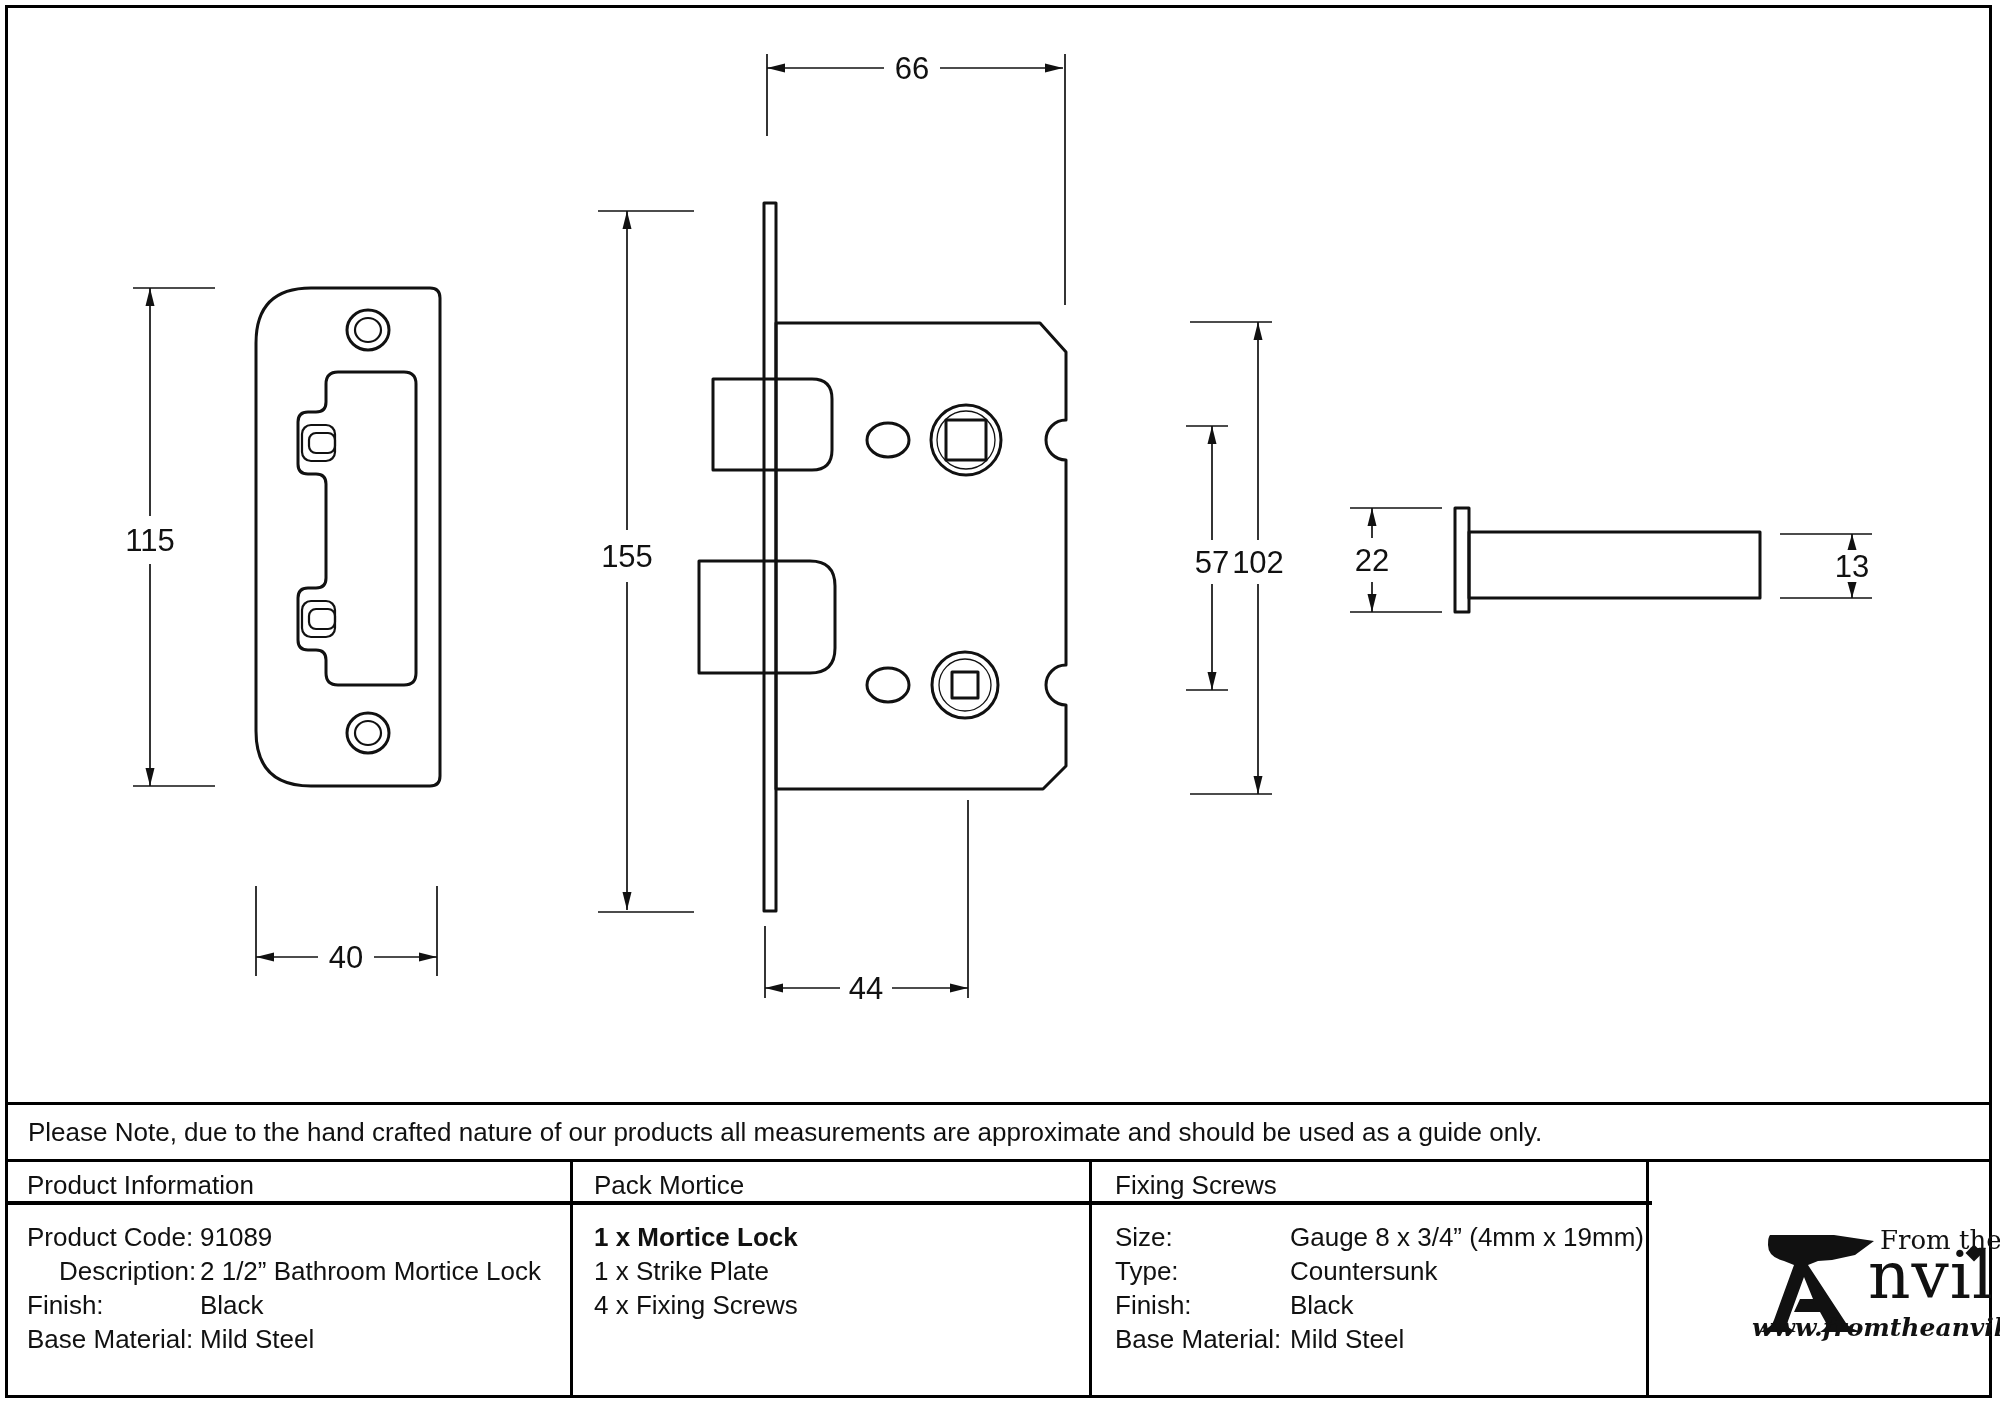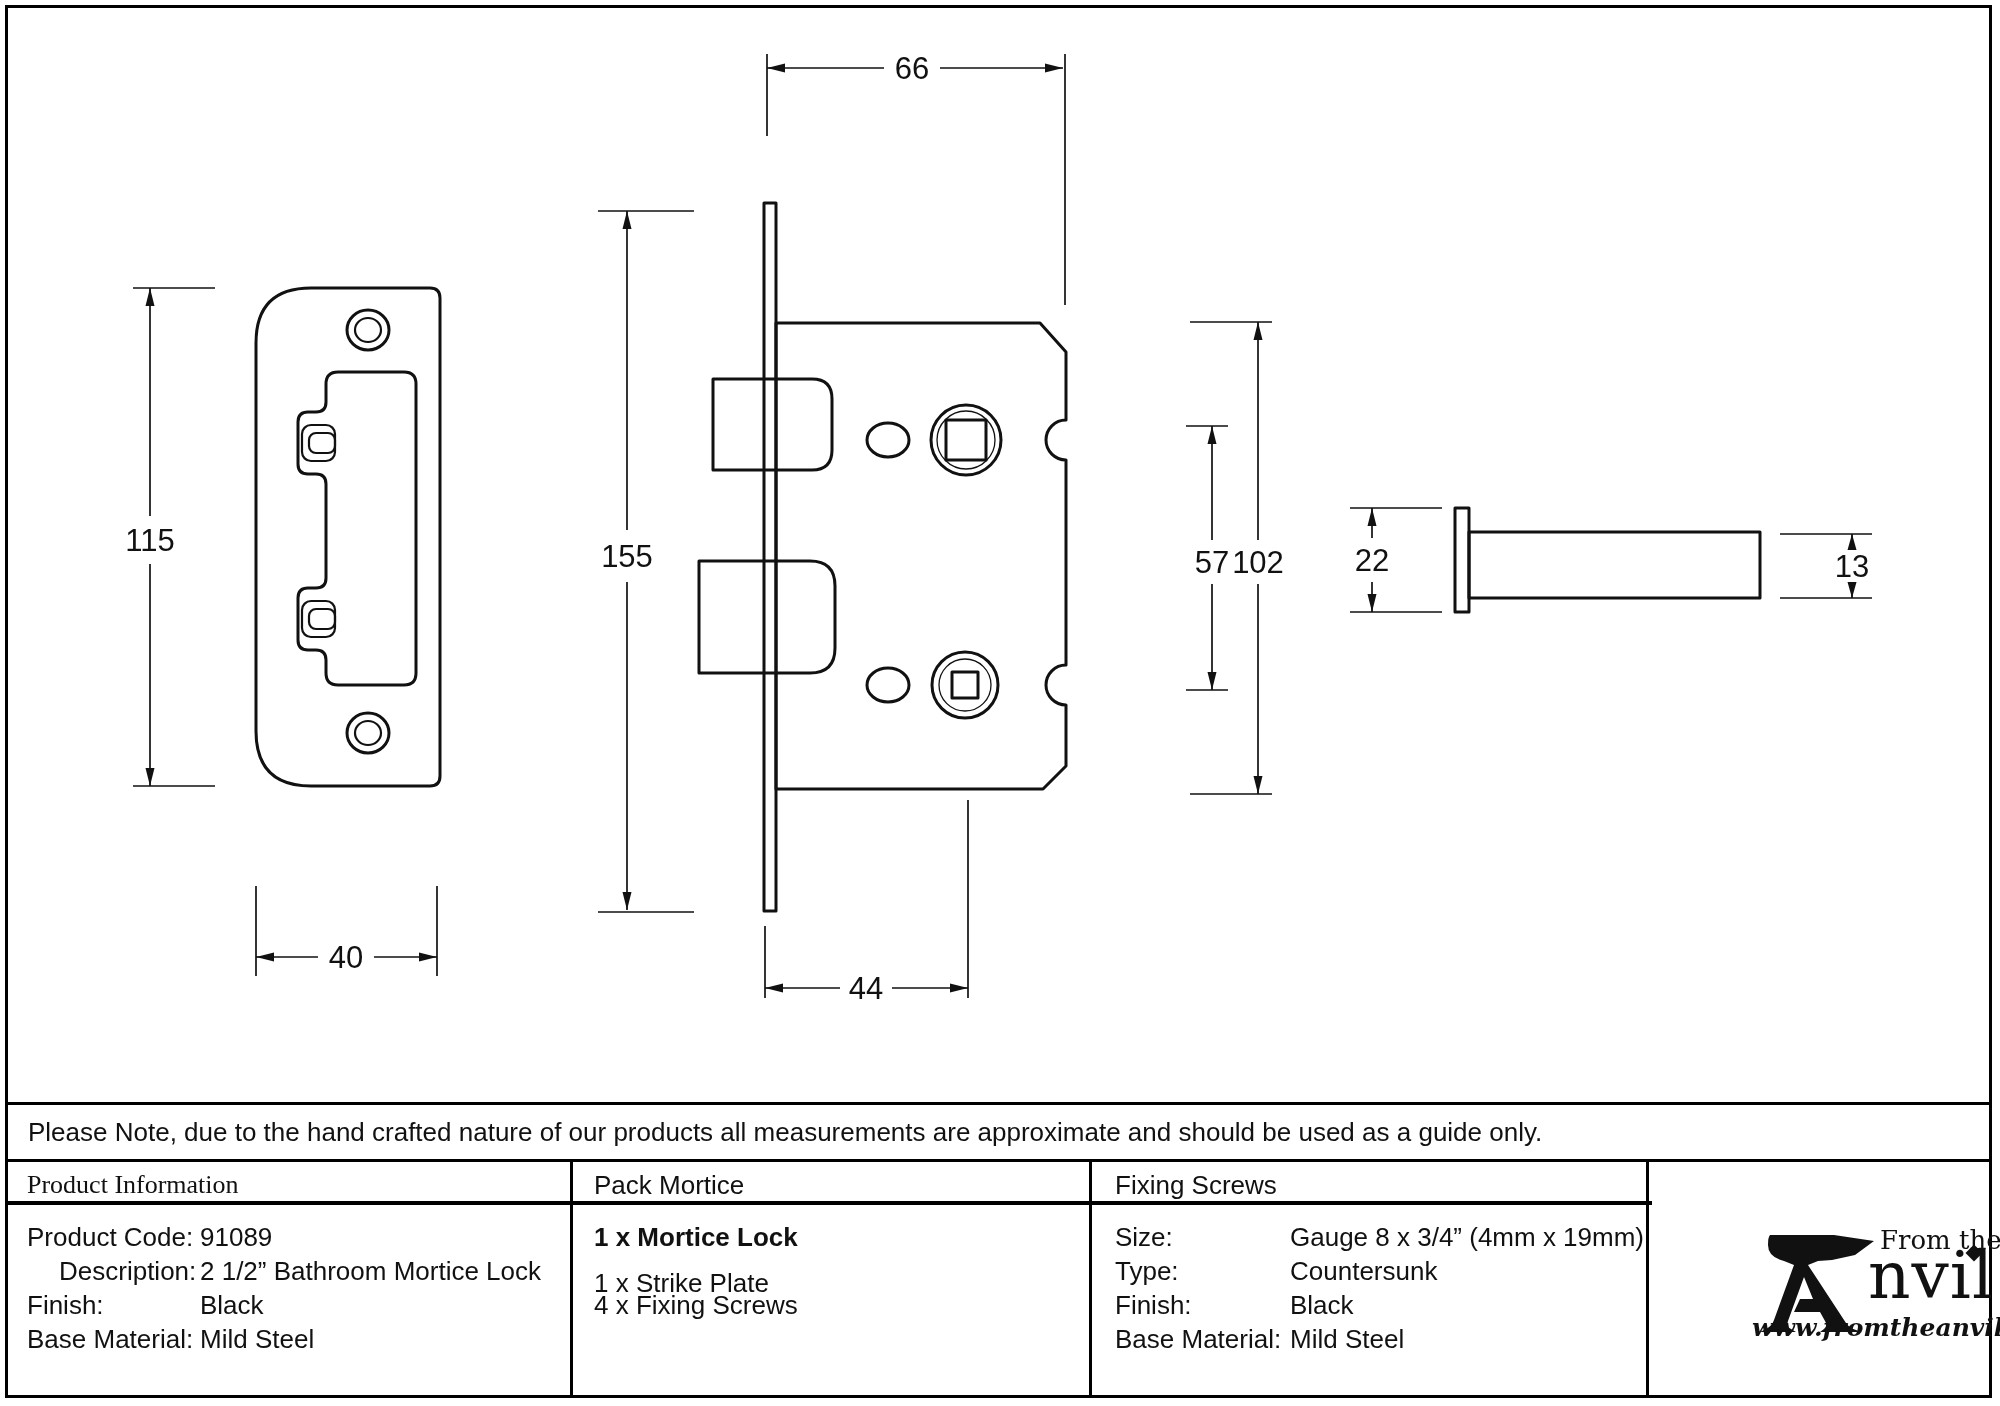--- a/index.html
+++ b/index.html
@@ -168,35 +168,35 @@
   <div id="note-box" class="box">
     <span>Please Note, due to the hand crafted nature of our products all measurements are approximate and should be used as a guide only.</span>
   </div>
 
   <div id="table-box" class="box"></div>
   <div class="vdiv" style="left:570px;"></div>
   <div class="vdiv" style="left:1089px;"></div>
   <div class="vdiv" style="left:1646px;"></div>
   <div id="header-underline"></div>
 
-  <div class="col-title" style="left:27px;font-family:Liberation Serif, serif;">Product Information</div>
+  <div class="col-title" style="left:27px;">Product Information</div>
   <div class="col-title" style="left:594px;">Pack Mortice</div>
   <div class="col-title" style="left:1115px;">Fixing Screws</div>
 
   <div class="cell-label" style="left:27px;top:1222px;">Product Code:</div>
   <div class="cell-value" style="left:200px;top:1222px;">91089</div>
   <div class="cell-label" style="left:27px;top:1256px;margin-left:32px;">Description:</div>
   <div class="cell-value" style="left:200px;top:1256px;">2 1/2” Bathroom Mortice Lock</div>
   <div class="cell-label" style="left:27px;top:1290px;">Finish:</div>
   <div class="cell-value" style="left:200px;top:1290px;">Black</div>
   <div class="cell-label" style="left:27px;top:1324px;">Base Material:</div>
   <div class="cell-value" style="left:200px;top:1324px;">Mild Steel</div>
 
   <div class="cell-value" style="left:594px;top:1222px;font-weight:bold;">1 x Mortice Lock</div>
-  <div class="cell-value" style="left:594px;top:1256px;margin-top:12px;">1 x Strike Plate</div>
+  <div class="cell-value" style="left:594px;top:1256px;">1 x Strike Plate</div>
   <div class="cell-value" style="left:594px;top:1290px;">4 x Fixing Screws</div>
 
   <div class="cell-label" style="left:1115px;top:1222px;">Size:</div>
   <div class="cell-value" style="left:1290px;top:1222px;">Gauge 8 x 3/4” (4mm x 19mm)</div>
   <div class="cell-label" style="left:1115px;top:1256px;">Type:</div>
   <div class="cell-value" style="left:1290px;top:1256px;">Countersunk</div>
   <div class="cell-label" style="left:1115px;top:1290px;">Finish:</div>
   <div class="cell-value" style="left:1290px;top:1290px;">Black</div>
   <div class="cell-label" style="left:1115px;top:1324px;">Base Material:</div>
   <div class="cell-value" style="left:1290px;top:1324px;">Mild Steel</div>

